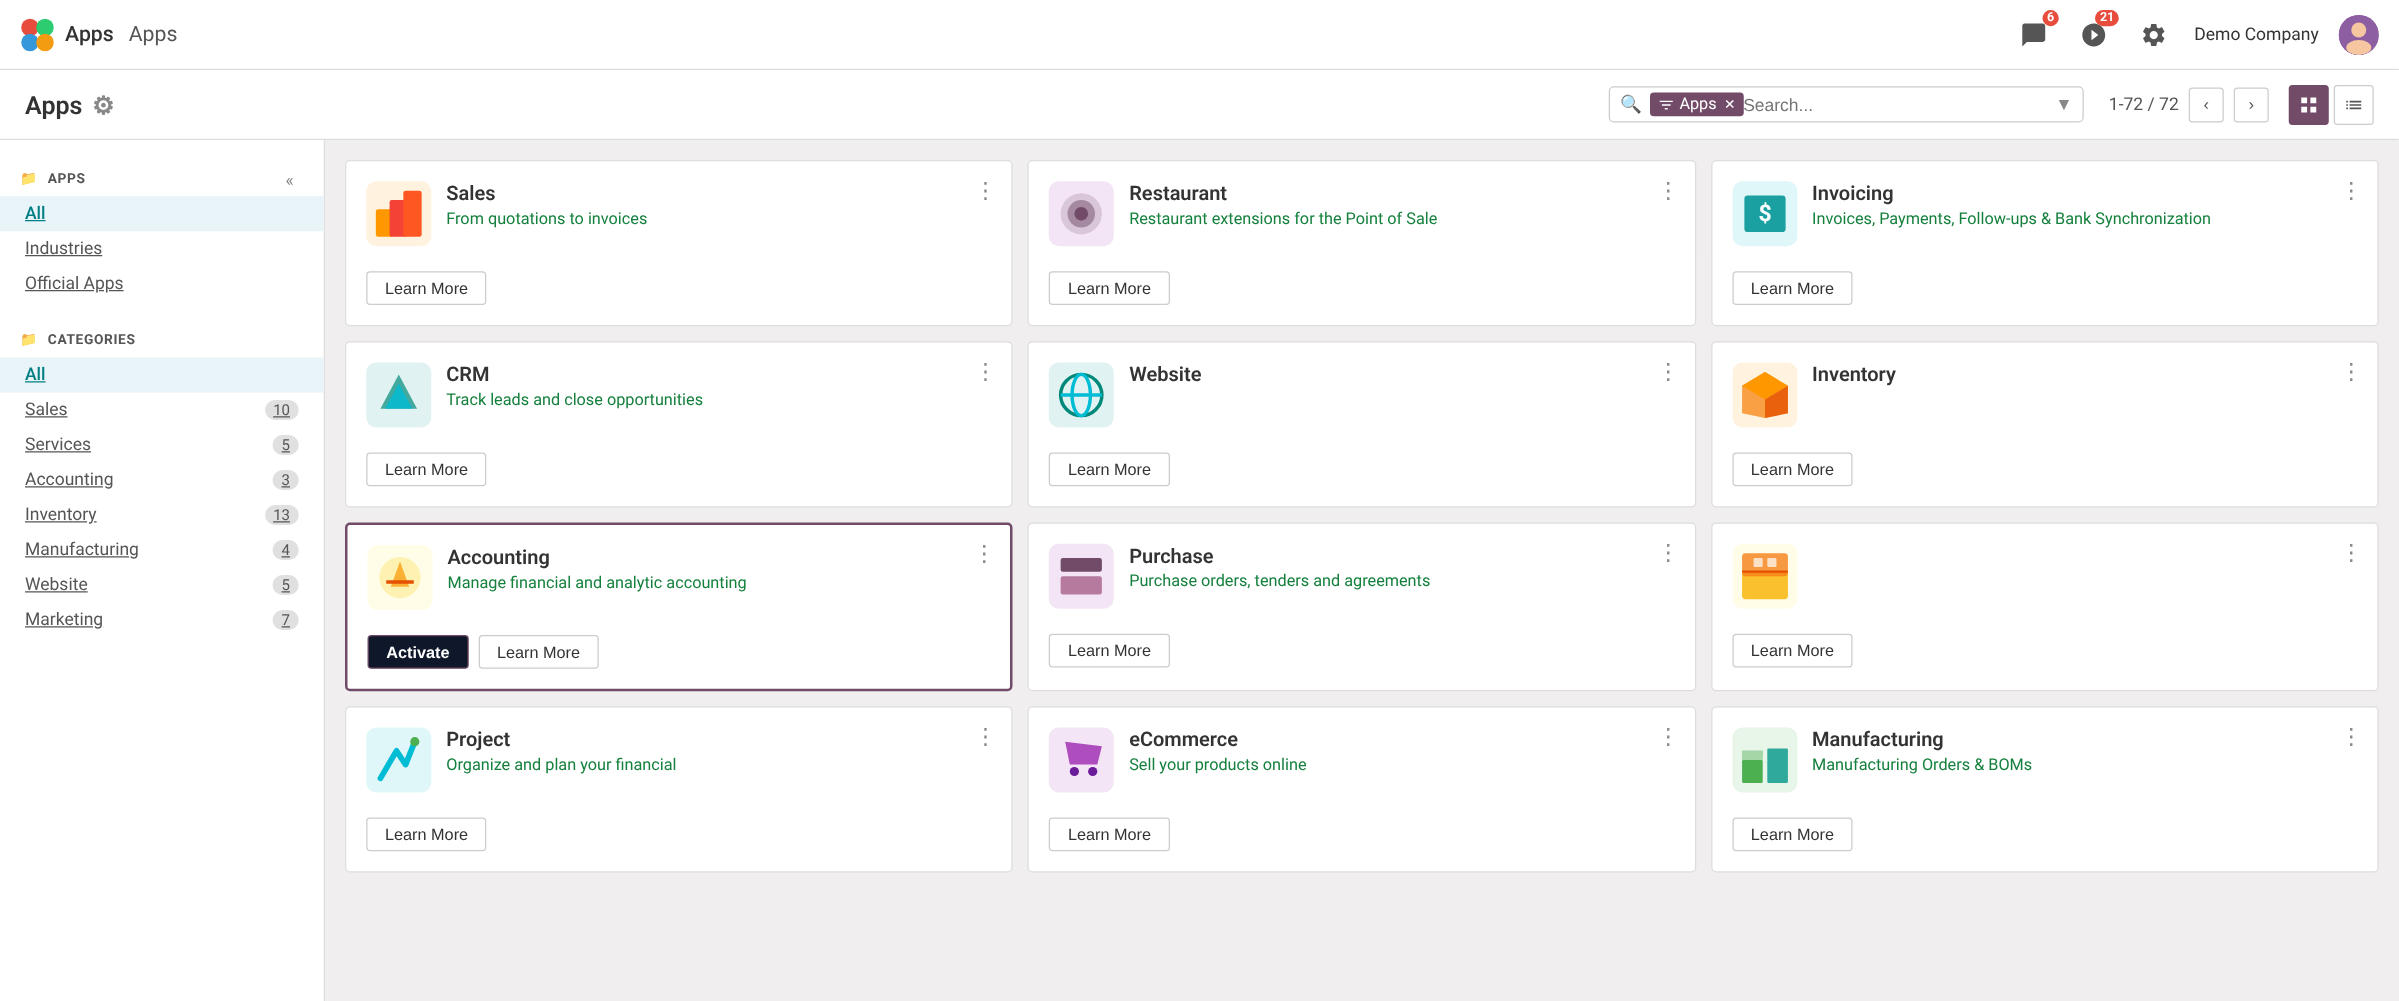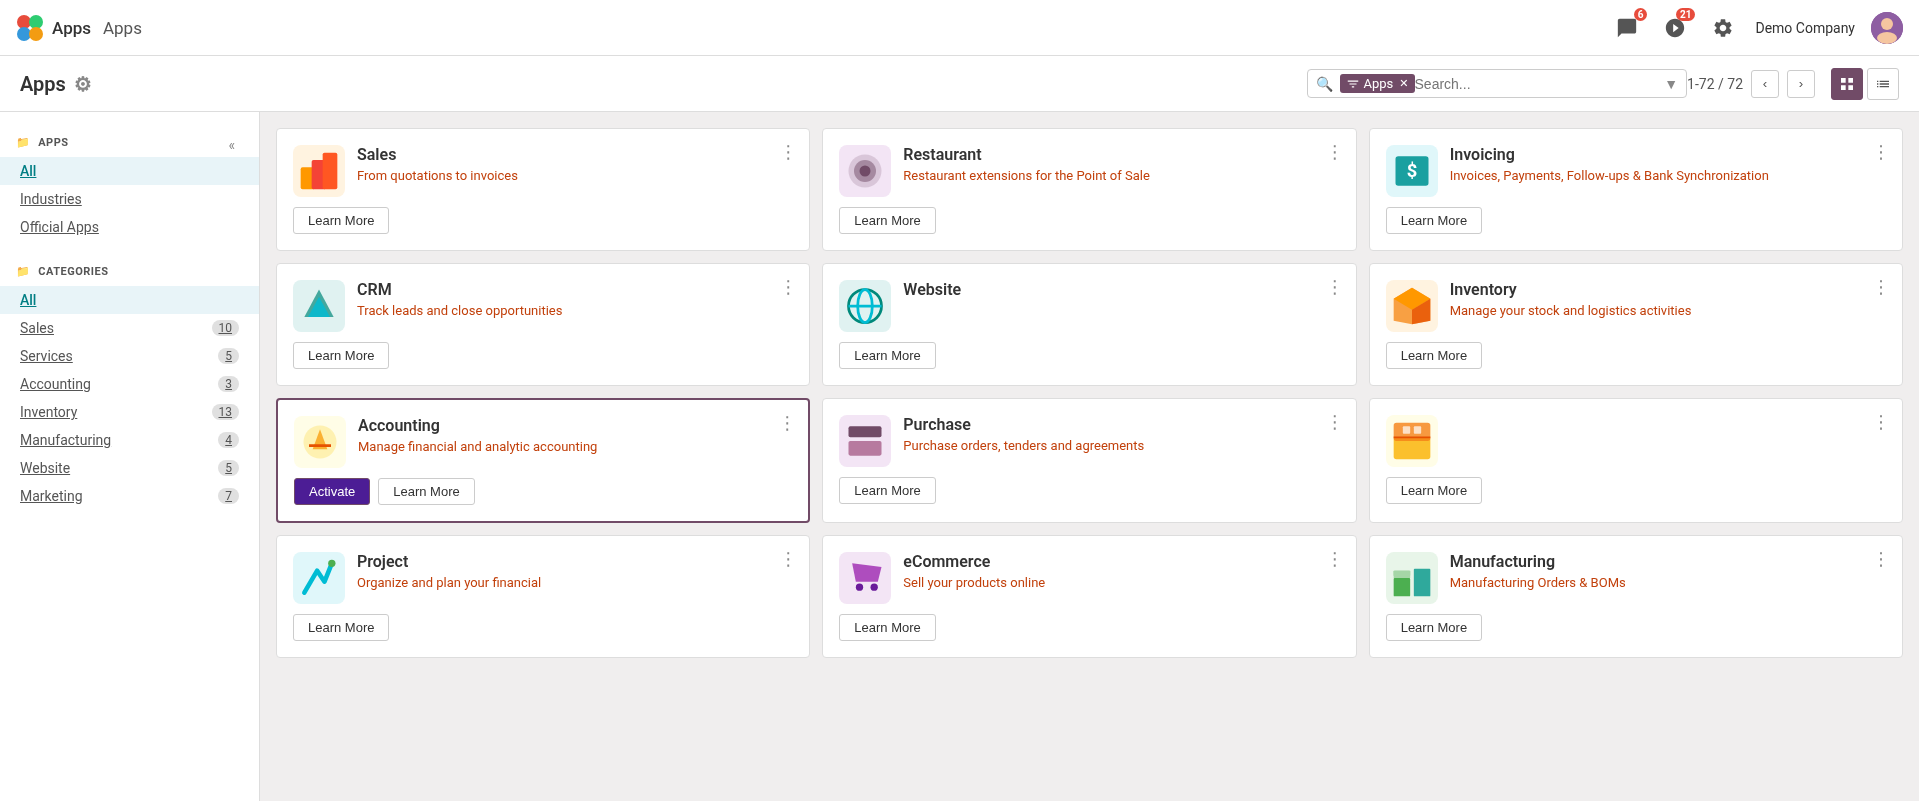--- a/index.html
+++ b/index.html
@@ -99,20 +99,21 @@
       font-size: 13px;
       cursor: pointer;
     }
     .filter-close {
       cursor: pointer; margin-left: 2px; font-size: 11px;
     }
     .search-dropdown-arrow {
       color: #888; cursor: pointer; margin-left: 4px;
     }
     .pagination {
+      margin-left: 20px;
       display: flex; align-items: center; gap: 8px;
       color: #555; font-size: 14px;
     }
     .pag-btn {
       cursor: pointer;
       width: 28px; height: 28px;
       display: flex; align-items: center; justify-content: center;
       border: 1px solid #ccc; border-radius: 3px;
       background: #fff;
       color: #555;
@@ -220,47 +221,47 @@
       display: flex; align-items: center; justify-content: center;
       flex-shrink: 0;
       overflow: hidden;
     }
     .app-info { flex: 1; }
     .app-name {
       font-size: 16px; font-weight: 600; color: #333;
       margin-bottom: 3px;
     }
     .app-desc {
-      font-size: 13px; color: #c2410c; line-height: 1.4;
+      font-size: 13px; color: #15803d; line-height: 1.4;
     }
     .app-menu {
       color: #888; cursor: pointer; font-size: 18px;
       position: absolute; top: 12px; right: 12px;
     }
     .app-actions {
-      display: flex; gap: 8px; flex-wrap: wrap; margin-top: 10px;
+      display: flex; gap: 8px; flex-wrap: wrap; margin-top: 20px;
     }
     .btn-learn {
       padding: 5px 14px;
       border: 1px solid #ccc;
       border-radius: 3px;
       background: #fff;
       color: #333;
       cursor: pointer;
       font-size: 13px;
     }
     .btn-activate {
       padding: 5px 14px;
       border: 1px solid #714b67;
       border-radius: 3px;
-      background: #4c1d95;
+      background: #0f172a;
       color: #fff;
       cursor: pointer;
       font-size: 13px;
-      font-weight: 400;
+      font-weight: 700;
     }
 
     
     .sidebar::-webkit-scrollbar { width: 6px; }
     .sidebar::-webkit-scrollbar-track { background: #f5f5f5; }
     .sidebar::-webkit-scrollbar-thumb { background: #ccc; border-radius: 3px; }
     .content::-webkit-scrollbar { width: 8px; }
     .content::-webkit-scrollbar-track { background: #f0eeee; }
     .content::-webkit-scrollbar-thumb { background: #ccc; border-radius: 4px; }
   </style>
@@ -509,21 +510,20 @@
         <div class="app-card-header">
           <div class="app-icon" style="background:#fff3e0;">
             <svg width="44" height="44" viewBox="0 0 48 48">
               <polygon points="24,4 44,16 44,40 24,44 4,40 4,16" fill="#f57c00" opacity="0.7"></polygon>
               <polygon points="24,4 44,16 24,28 4,16" fill="#ff9800"></polygon>
               <polygon points="24,28 44,16 44,40 24,44" fill="#e65100" opacity="0.8"></polygon>
             </svg>
           </div>
           <div class="app-info">
             <div class="app-name">Inventory</div>
-            <div class="app-desc">Manage your stock and logistics activities</div>
           </div>
         </div>
         <div class="app-actions">
           <button class="btn-learn">Learn More</button>
         </div>
       </div>
 
       <div class="app-card highlighted">
         <span class="app-menu">⋮</span>
         <div class="app-card-header">

